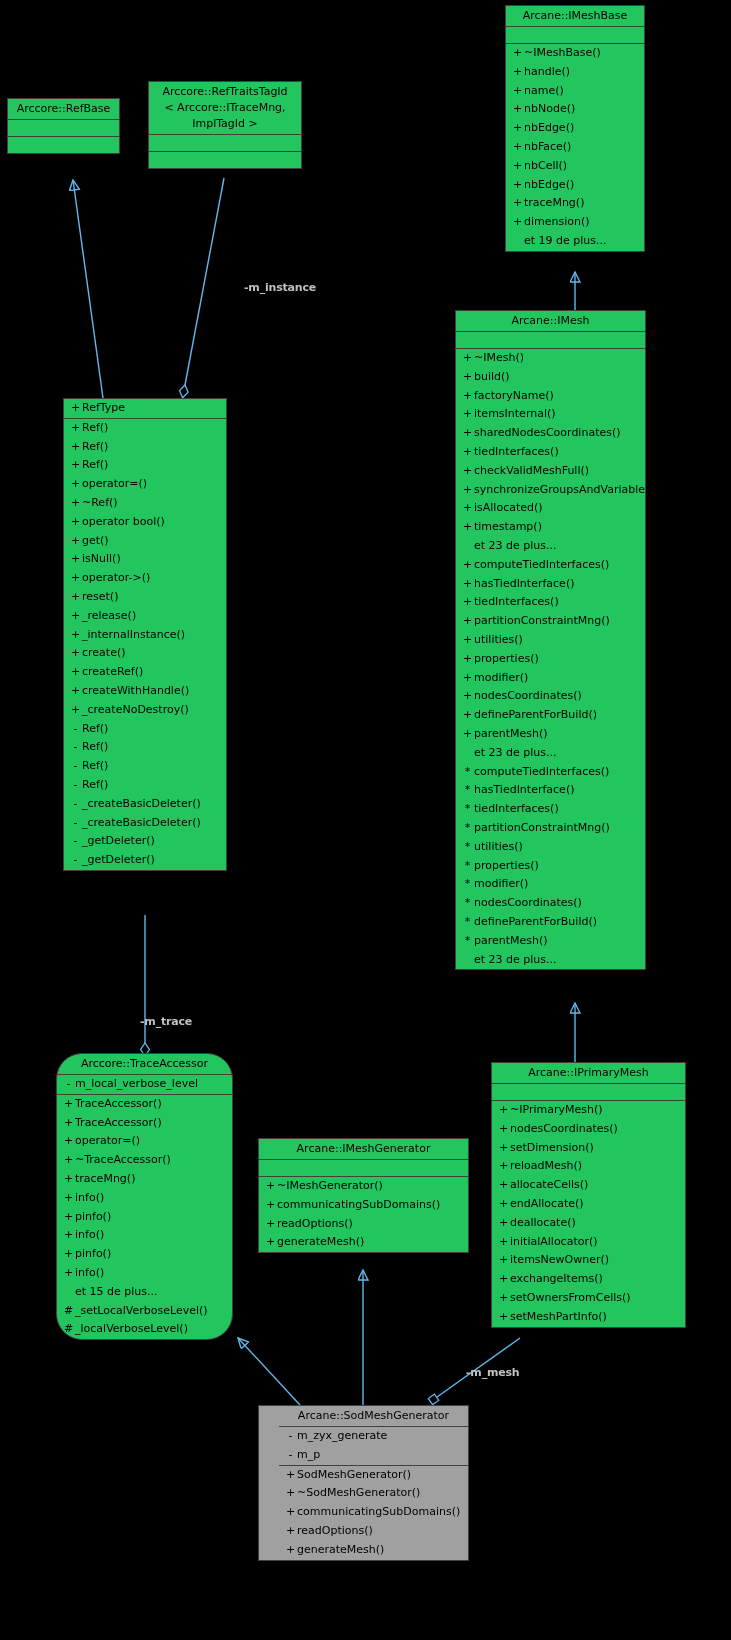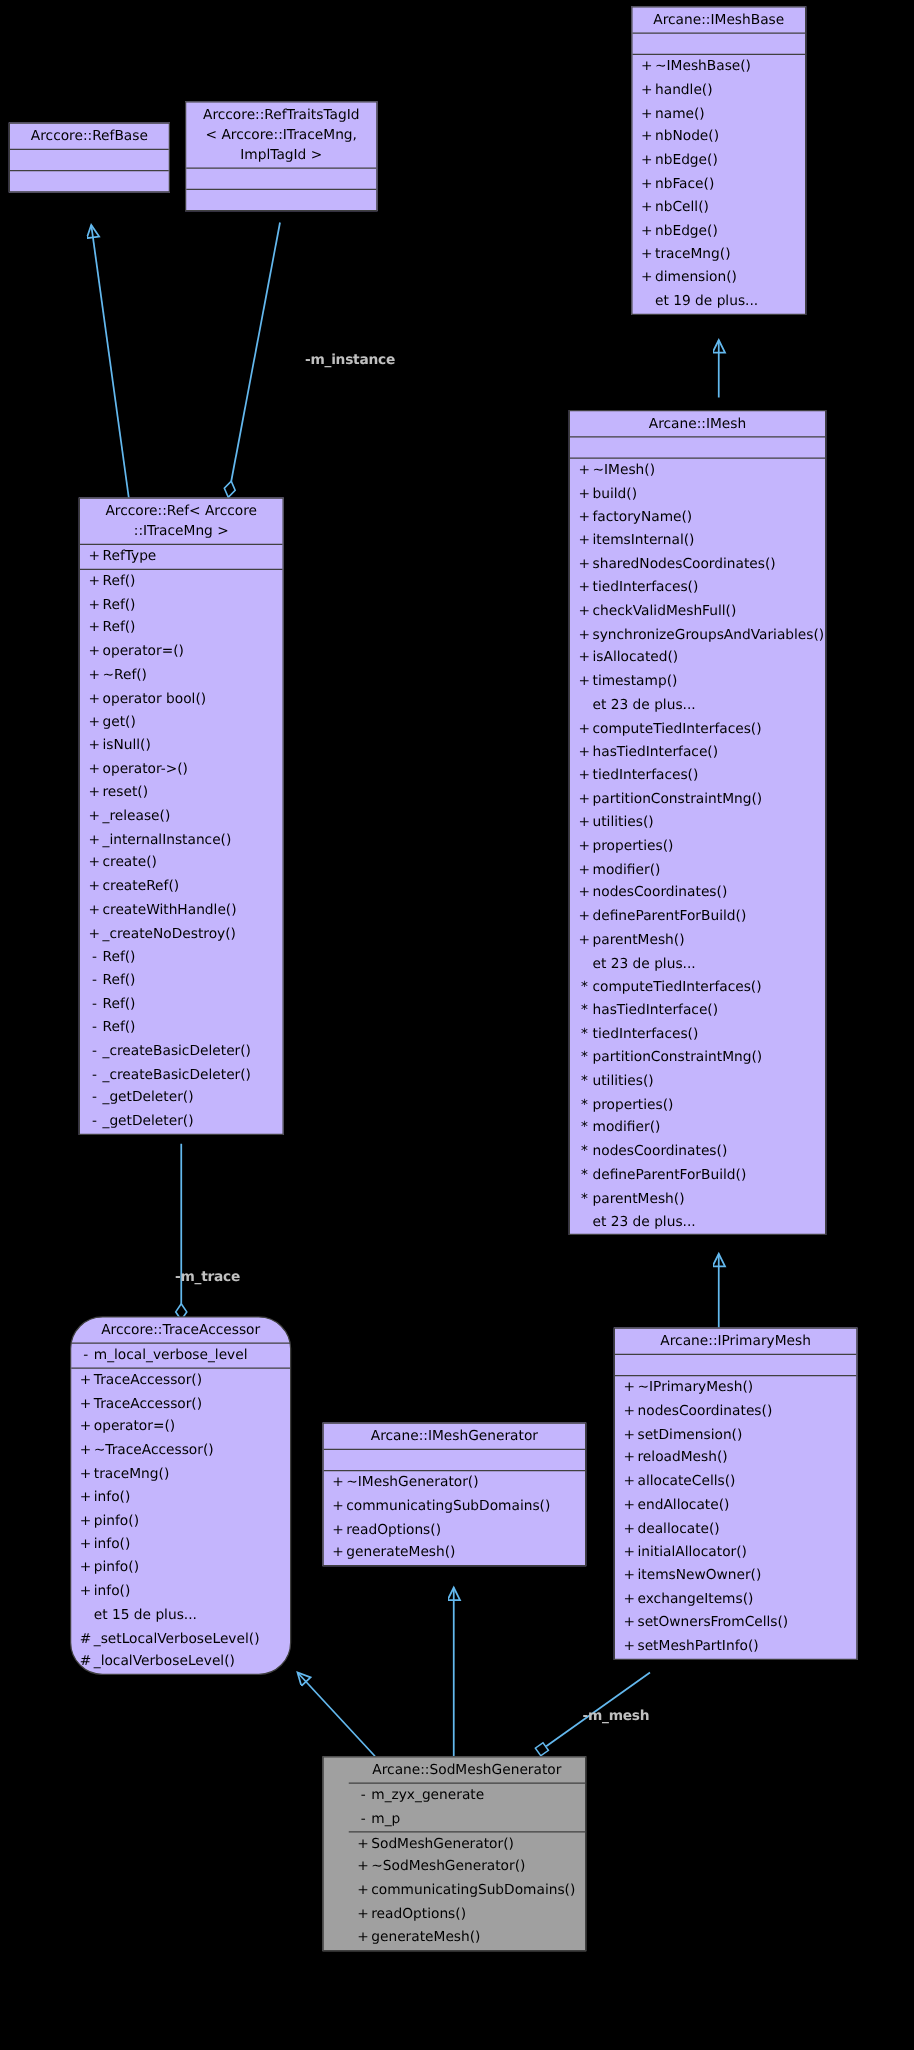--- a/index.html
+++ b/index.html
@@ -22,21 +22,21 @@
   }
   svg.edges {
     position: absolute;
     left: 0; top: 0;
     width: 731px;
     height: 1640px;
     pointer-events: none;
   }
   .node {
     position: absolute;
-    background: #c4b5fd;
+    background: #22c55e;
     border: 1px solid #404040;
     box-sizing: border-box;
     color: #000000;
     font-size: 11px;
     line-height: 18.8px;
     z-index: 5;
   }
   .node.highlight {
     background: #a0a0a0;
     border: 1px solid #404040;
@@ -113,21 +113,21 @@
 
     <path d="M575,1062 L575,1003" stroke="#63b8ee" stroke-width="1.4" fill="none" marker-end="url(#inh)"></path>
 
     <path d="M300,1405 L238,1338" stroke="#63b8ee" stroke-width="1.4" fill="none" marker-end="url(#inh)"></path>
 
     <path d="M363,1405 L363,1270" stroke="#63b8ee" stroke-width="1.4" fill="none" marker-end="url(#inh)"></path>
 
     <path d="M437,1397 L520,1338" stroke="#63b8ee" stroke-width="1.4" fill="none" marker-start="url(#box-open)"></path>
   </svg>
 
-  <div class="node" id="n-refbase" style="left:7px; top:98px; width:129px;">
+  <div class="node" id="n-refbase" style="left:7px; top:98px; width:113px;">
     <div class="title">Arccore::RefBase</div>
     <div class="compartment empty"></div>
     <div class="compartment empty"></div>
   </div>
 
   <div class="node" id="n-reftraits" style="left:148px; top:81px; width:154px;">
     <div class="title">Arccore::RefTraitsTagId
 &lt; Arccore::ITraceMng,
 ImplTagId &gt;</div>
     <div class="compartment empty"></div>
@@ -146,22 +146,20 @@
         <div class="row"><span class="vis">+</span><span>nbFace()</span></div>
         <div class="row"><span class="vis">+</span><span>nbCell()</span></div>
         <div class="row"><span class="vis">+</span><span>nbEdge()</span></div>
         <div class="row"><span class="vis">+</span><span>traceMng()</span></div>
         <div class="row"><span class="vis">+</span><span>dimension()</span></div>
         <div class="row nomark"><span class="vis">+</span><span>et 19 de plus...</span></div>
       </div>
   </div>
 
   <div class="node" id="n-ref" style="left:63px; top:398px; width:164px;">
-    <div class="title">Arccore::Ref&lt; Arccore
-::ITraceMng &gt;</div>
     <div class="compartment">
         <div class="row"><span class="vis">+</span><span>RefType</span></div>
       </div>
     <div class="compartment">
         <div class="row"><span class="vis">+</span><span>Ref()</span></div>
         <div class="row"><span class="vis">+</span><span>Ref()</span></div>
         <div class="row"><span class="vis">+</span><span>Ref()</span></div>
         <div class="row"><span class="vis">+</span><span>operator=()</span></div>
         <div class="row"><span class="vis">+</span><span>~Ref()</span></div>
         <div class="row"><span class="vis">+</span><span>operator bool()</span></div>
@@ -179,21 +177,21 @@
         <div class="row"><span class="vis">-</span><span>Ref()</span></div>
         <div class="row"><span class="vis">-</span><span>Ref()</span></div>
         <div class="row"><span class="vis">-</span><span>Ref()</span></div>
         <div class="row"><span class="vis">-</span><span>_createBasicDeleter()</span></div>
         <div class="row"><span class="vis">-</span><span>_createBasicDeleter()</span></div>
         <div class="row"><span class="vis">-</span><span>_getDeleter()</span></div>
         <div class="row"><span class="vis">-</span><span>_getDeleter()</span></div>
       </div>
   </div>
 
-  <div class="node" id="n-imesh" style="left:455px; top:328px; width:206px;">
+  <div class="node" id="n-imesh" style="left:455px; top:310px; width:191px;">
     <div class="title">Arcane::IMesh</div>
     <div class="compartment empty"></div>
     <div class="compartment">
         <div class="row"><span class="vis">+</span><span>~IMesh()</span></div>
         <div class="row"><span class="vis">+</span><span>build()</span></div>
         <div class="row"><span class="vis">+</span><span>factoryName()</span></div>
         <div class="row"><span class="vis">+</span><span>itemsInternal()</span></div>
         <div class="row"><span class="vis">+</span><span>sharedNodesCoordinates()</span></div>
         <div class="row"><span class="vis">+</span><span>tiedInterfaces()</span></div>
         <div class="row"><span class="vis">+</span><span>checkValidMeshFull()</span></div>

